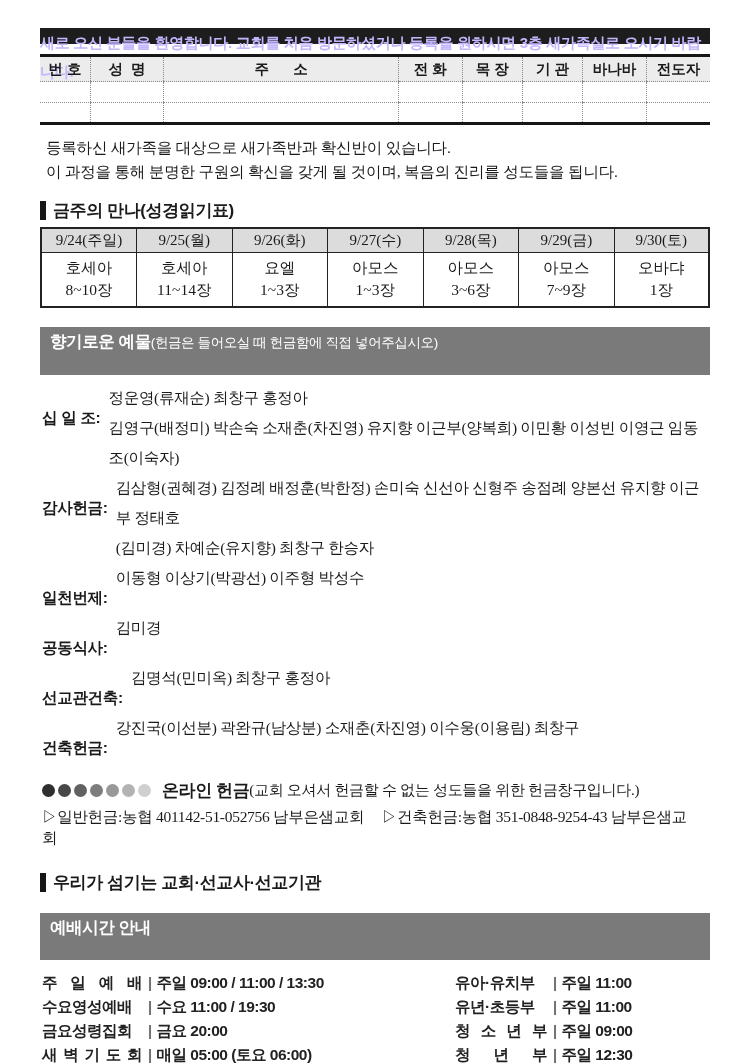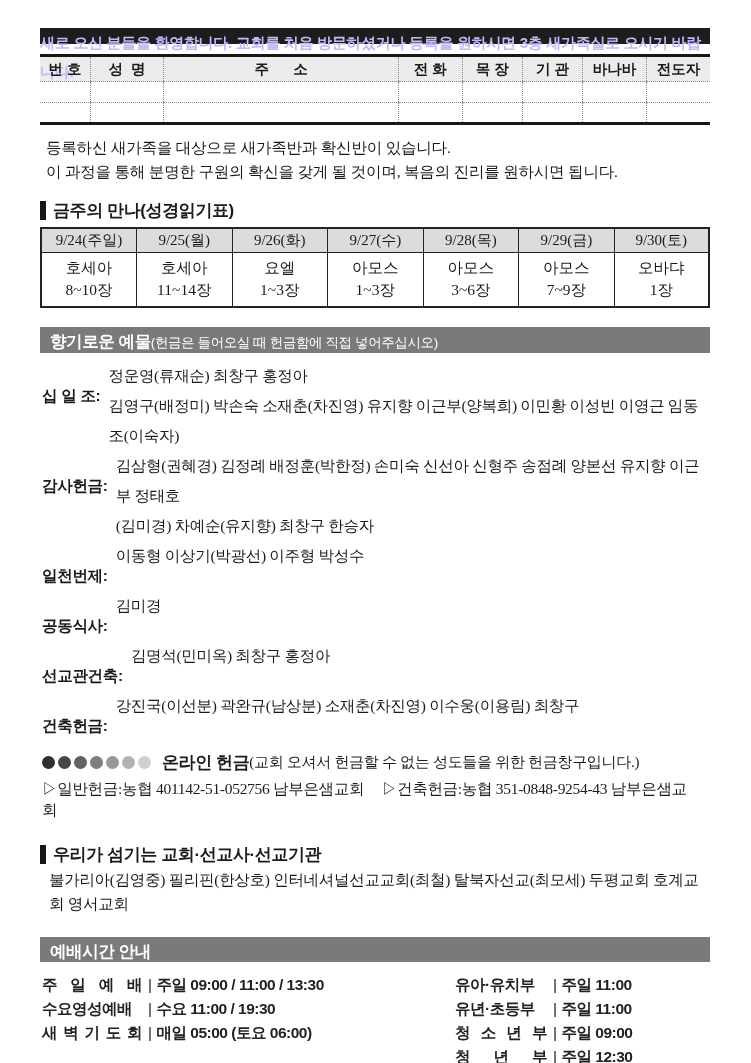--- a/index.html
+++ b/index.html
@@ -68,37 +68,37 @@
   }
   table.bible td {
     border: 1.5px solid #222; font-size: 15.5px;
     padding: 4px 7px 5px; line-height: 22px;
   }
 
   
   .graybar {
     margin-top: 19px; background: #7a7a7a; color: #fff;
     font-family: "Liberation Sans", sans-serif;
-    padding: 4px 10px 0; line-height: 20px;
+    padding: 4px 10px 22px; line-height: 20px;
   }
   .graybar .gt { font-size: 16.5px; font-weight: bold; letter-spacing: -0.4px; }
   .graybar .gs { font-size: 13.5px; letter-spacing: -0.4px; }
 
   
   .offer-list { margin: 8px 0 0 2px; }
   .offer-row { display: flex; font-size: 15.5px; line-height: 30px; letter-spacing: -0.3px; }
   .offer-label {
     font-family: "Liberation Sans", sans-serif;
     font-weight: bold; white-space: pre; margin-right: 8px; margin-top: 20px;
   }
   .offer-names { flex: 1; }
   .offer-names div:empty { display: none; }
 
   
-  .online { margin: 10px 0 0 2px; }
+  .online { margin: 16px 0 0 2px; }
   .online-head { display: flex; align-items: center; }
   .dots { display: inline-flex; align-items: center; margin-right: 8px; }
   .dot { width: 13px; height: 13px; border-radius: 50%; margin-right: 3px; display: inline-block; }
   .online-title { font-family: "Liberation Sans", sans-serif; font-weight: bold; font-size: 17px; letter-spacing: -0.4px; }
   .online-note { font-size: 15px; letter-spacing: -0.3px; }
   .online-accounts { margin-top: 5px; font-size: 15.5px; letter-spacing: -0.3px; }
   .online-accounts span.acct { margin-right: 14px; }
 
   
   .mission-lines { margin: 4px 0 0 9px; font-size: 15.5px; line-height: 24px; letter-spacing: -0.3px; }
@@ -150,21 +150,21 @@
           <td></td>
           <td></td>
           <td></td>
           <td></td>
     </tr>
   </tbody>
     </table>
 
   <div class="note">
     <div>등록하신 새가족을 대상으로 새가족반과 확신반이 있습니다.</div>
-    <div>이 과정을 통해 분명한 구원의 확신을 갖게 될 것이며, 복음의 진리를 원하시면 됩니다.</div>
+    <div>이 과정을 통해 분명한 구원의 확신을 갖게 될 것이며, 복음의 진리를 성도들을 됩니다.</div>
   </div>
 
   <div class="btitle">금주의 만나(성경읽기표)</div>
 
   <table class="bible">
     <tbody>
         <tr>
       <th style="width:14.3%">9/24(주일)</th>
       <th style="width:14.3%">9/25(월)</th>
       <th style="width:14.3%">9/26(화)</th>
@@ -266,30 +266,30 @@
       <span class="online-note">(교회 오셔서 헌금할 수 없는 성도들을 위한 헌금창구입니다.)</span>
     </div>
     <div class="online-accounts">
       <span class="acct">▷일반헌금:농협 401142-51-052756 남부은샘교회</span>
       <span class="acct">▷건축헌금:농협 351-0848-9254-43 남부은샘교회</span>
     </div>
   </div>
 
   <div class="btitle" style="margin-top:24px">우리가 섬기는 교회·선교사·선교기관</div>
   <div class="mission-lines">
-    <div>불가리아(김영중) 필리핀(한상호) 인터네셔널선교교회(최철) 탈북자선교(최모세) 두평교회 호계교회 영서교회</div>
   </div>
 
   <div class="graybar" style="margin-top:21px">
     <span class="gt">예배시간 안내</span>
   </div>
   <div class="wt">
     <div class="wt-col-left">
       <div class="wt-row"><span class="wt-label">주 일 예 배</span><span class="wt-div">|</span><span>주일 09:00 / 11:00 / 13:30</span></div>
       <div class="wt-row"><span class="wt-label">수요영성예배</span><span class="wt-div">|</span><span>수요 11:00 / 19:30</span></div>
+      <div class="wt-row"><span class="wt-label">금요성령집회</span><span class="wt-div">|</span><span>금요 20:00</span></div>
       <div class="wt-row"><span class="wt-label">새 벽 기 도 회</span><span class="wt-div">|</span><span>매일 05:00 (토요 06:00)</span></div>
     </div>
     <div class="wt-col-right">
       <div class="wt-row"><span class="wt-label">유아·유치부</span><span class="wt-div">|</span><span>주일 11:00</span></div>
       <div class="wt-row"><span class="wt-label">유년·초등부</span><span class="wt-div">|</span><span>주일 11:00</span></div>
       <div class="wt-row"><span class="wt-label">청 소 년 부</span><span class="wt-div">|</span><span>주일 09:00</span></div>
       <div class="wt-row"><span class="wt-label">청 년 부</span><span class="wt-div">|</span><span>주일 12:30</span></div>
     </div>
   </div>
 

